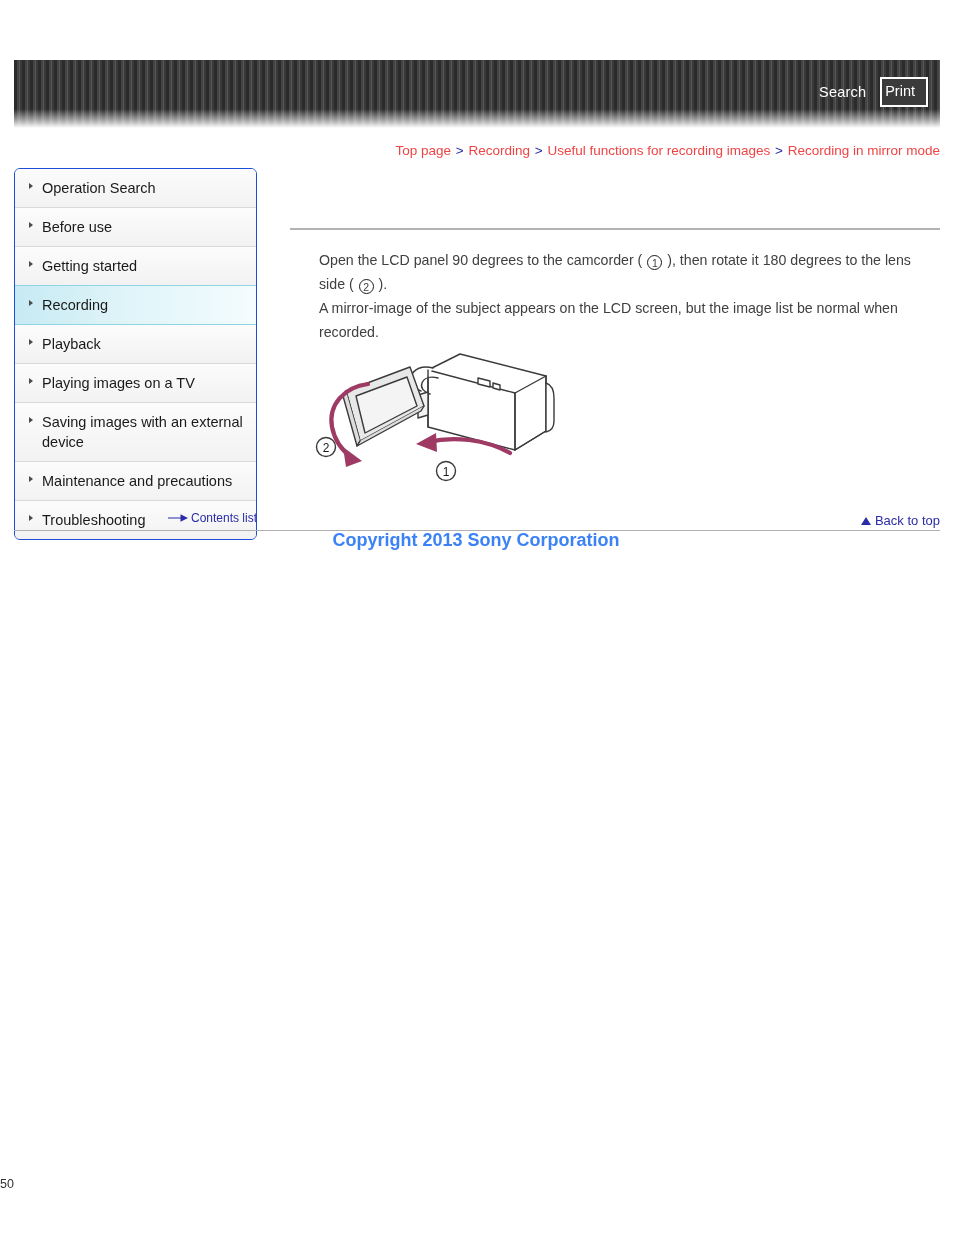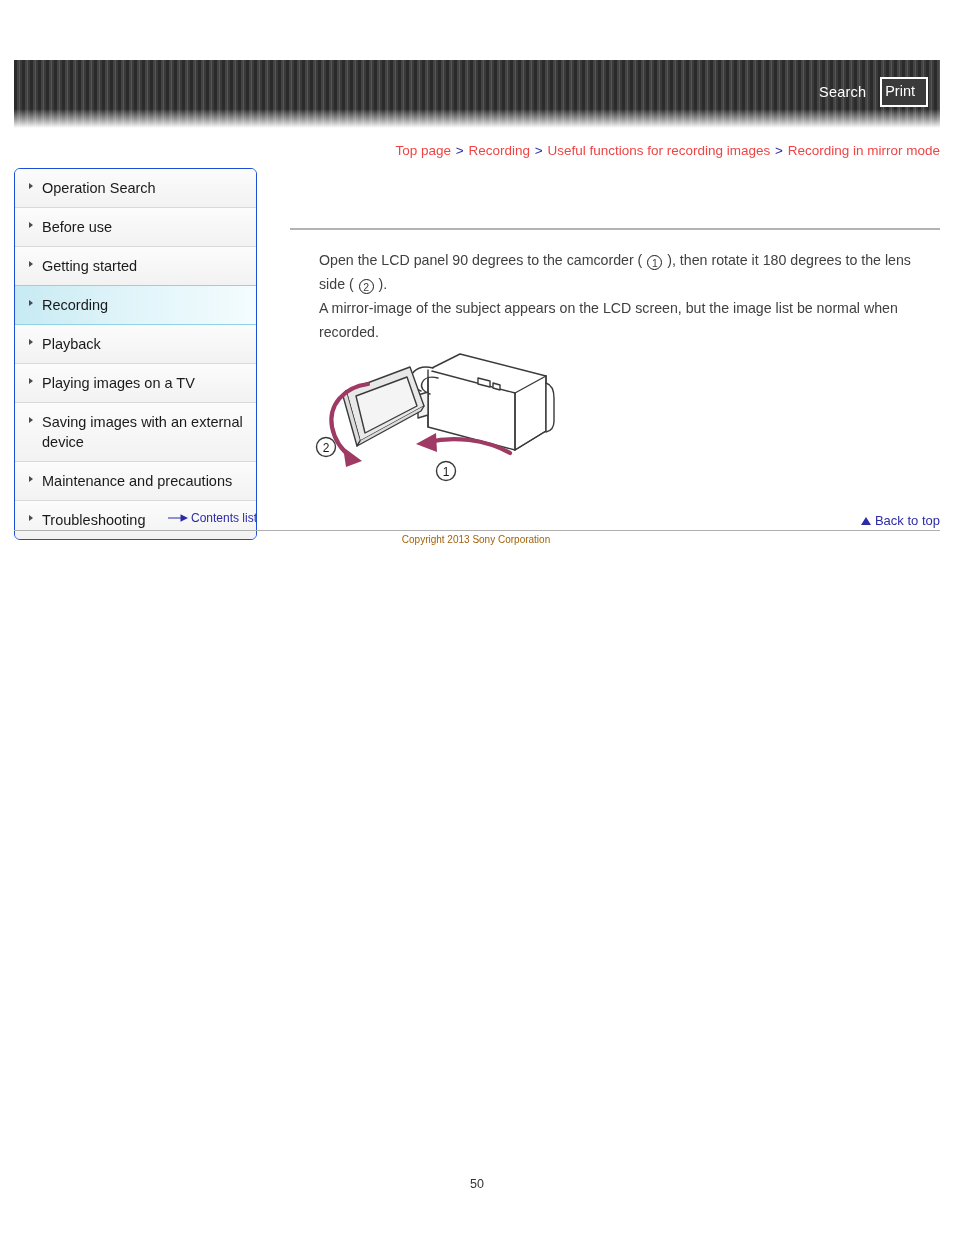--- a/index.html
+++ b/index.html
@@ -238,32 +238,33 @@
     width: 926px;
     height: 1px;
     background: #b0b0b0;
   }
   #copyright {
     position: absolute;
     left: 290px;
     top: 531px;
     width: 372px;
     text-align: center;
-    font-size: 10px;
+    font-size: 18px;
     line-height: 18px;
-    color: #a16207;
+    color: #3b82f6;
+    font-weight: bold;
   }
 
   
   #page-number {
     position: absolute;
     left: 0;
     top: 1177px;
     width: 954px;
-    text-align: center;
+    text-align: left;
     font-size: 12.5px;
     color: #333333;
   }
 </style>
 </head>
 <body>
 
 <div id="header-banner">
   <div class="banner-controls">
     <span id="search-label">Search</span>

